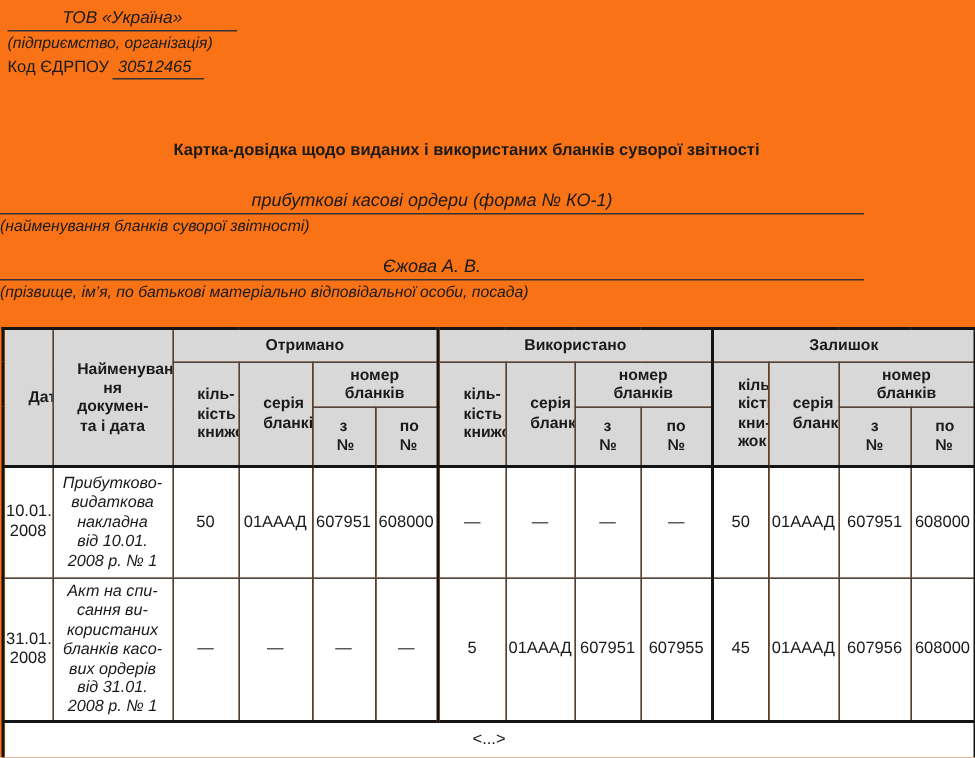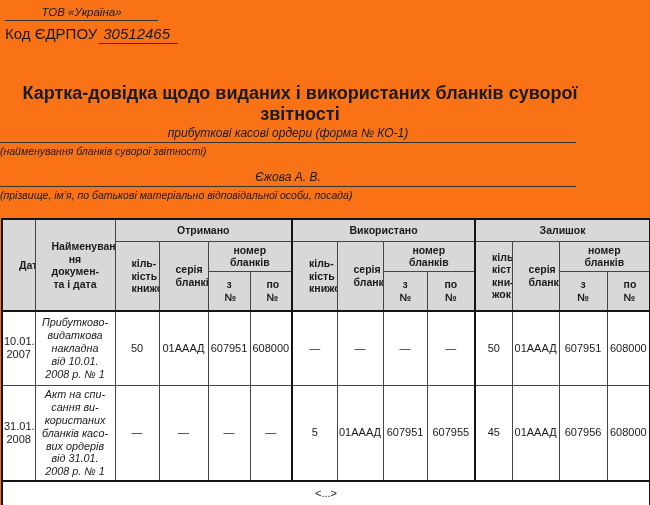--- a/index.html
+++ b/index.html
@@ -8,29 +8,29 @@
     font-family:"Liberation Sans","DejaVu Sans",sans-serif; color:#1a1a1a;
     overflow:hidden;
   }
   
   .org-block { position:absolute; left:5px; top:6px; }
   .org-name {
     width:153px; text-align:center; font-style:italic; font-size:11.5px;
     border-bottom:1.5px solid #333; padding-bottom:2px;
   }
   .org-caption { font-style:italic; font-size:10.5px; margin-top:2px; }
-  .org-code { margin-top:4px; font-size:15px; }
+  .org-code { margin-top:4px; font-size:11px; }
   .code-value {
     font-style:italic; border-bottom:1.5px solid #333;
     padding:0 8px 1px 4px; margin-left:2px;
   }
   
   .doc-title {
-    position:absolute; top:82px; left:0; width:598px; margin:1px;
-    text-align:center; font-size:18px; font-weight:bold; letter-spacing:0;
+    position:absolute; top:82px; left:0; width:598px; margin:12px;
+    text-align:center; font-size:11px; font-weight:bold; letter-spacing:0;
   }
   
   .field { position:absolute; left:0; width:576px; }
   .field-blank { top:126px; }
   .field-person { top:170px; }
   .field-value {
     text-align:center; font-style:italic; font-size:12px;
     border-bottom:1.5px solid #333; padding-bottom:2px;
   }
   .field-caption { text-align:left; font-style:italic; font-size:10.5px; margin-top:2px; }
@@ -58,20 +58,21 @@
   td.doc { font-style:italic; font-size:10.8px; }
   td.it { }
 </style>
 </head>
 <body>
 
 <div class="page">
 
   <div class="org-block">
     <div class="org-name">ТОВ «Україна»</div>
+    <div class="org-caption">(підприємство, організація)</div>
     <div class="org-code"><span>Код ЄДРПОУ</span><span class="code-value">30512465</span></div>
   </div>
 
   <h1 class="doc-title">Картка-довідка щодо виданих і використаних бланків суворої звітності</h1>
 
   <div class="field field-blank">
     <div class="field-value">прибуткові касові ордери (форма № КО-1)</div>
     <div class="field-caption">(найменування бланків суворої звітності)</div>
   </div>
 
@@ -131,21 +132,21 @@
     <tr class="h3">
       <th>з №</th>
       <th>по №</th>
       <th>з №</th>
       <th>по №</th>
       <th>з №</th>
       <th>по №</th>
     </tr>
     <tr class="r1">
       <td>10.01.
-2007</td>
+2008</td>
       <td class="doc">Прибутково-
 видаткова
 накладна
 від 10.01.
 2008 р. № 1</td>
       <td>50</td>
       <td class="it">01АААД</td>
       <td class="it">607951</td>
       <td class="it">608000</td>
       <td class="tl">—</td>

